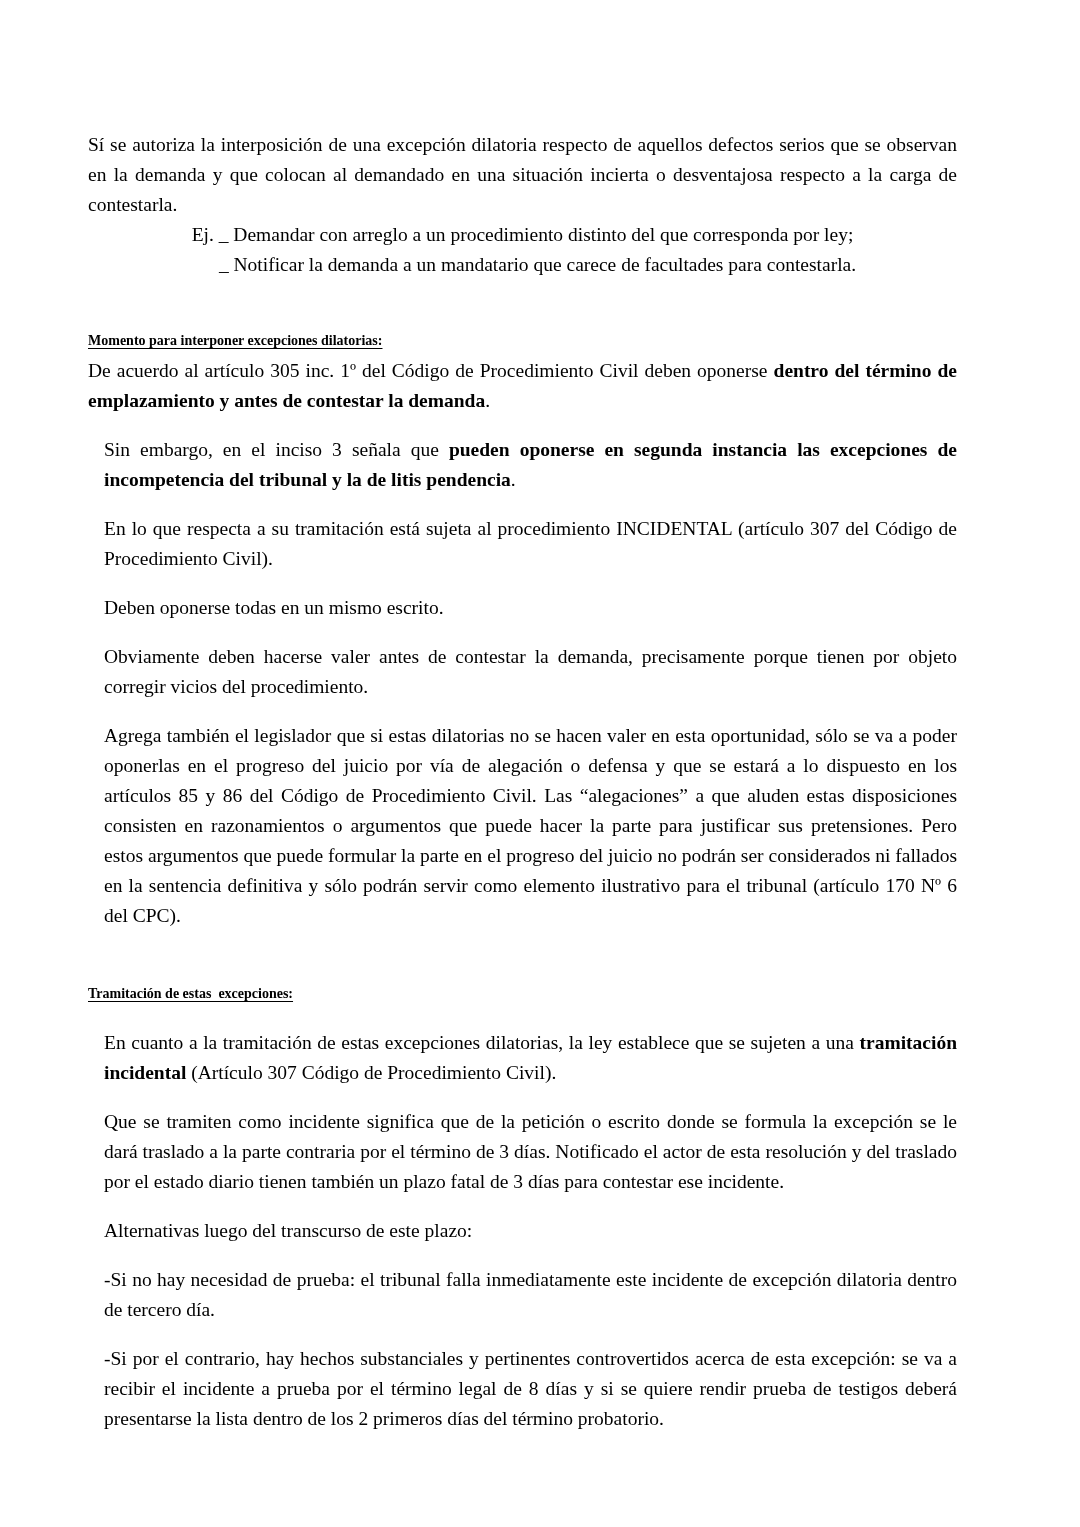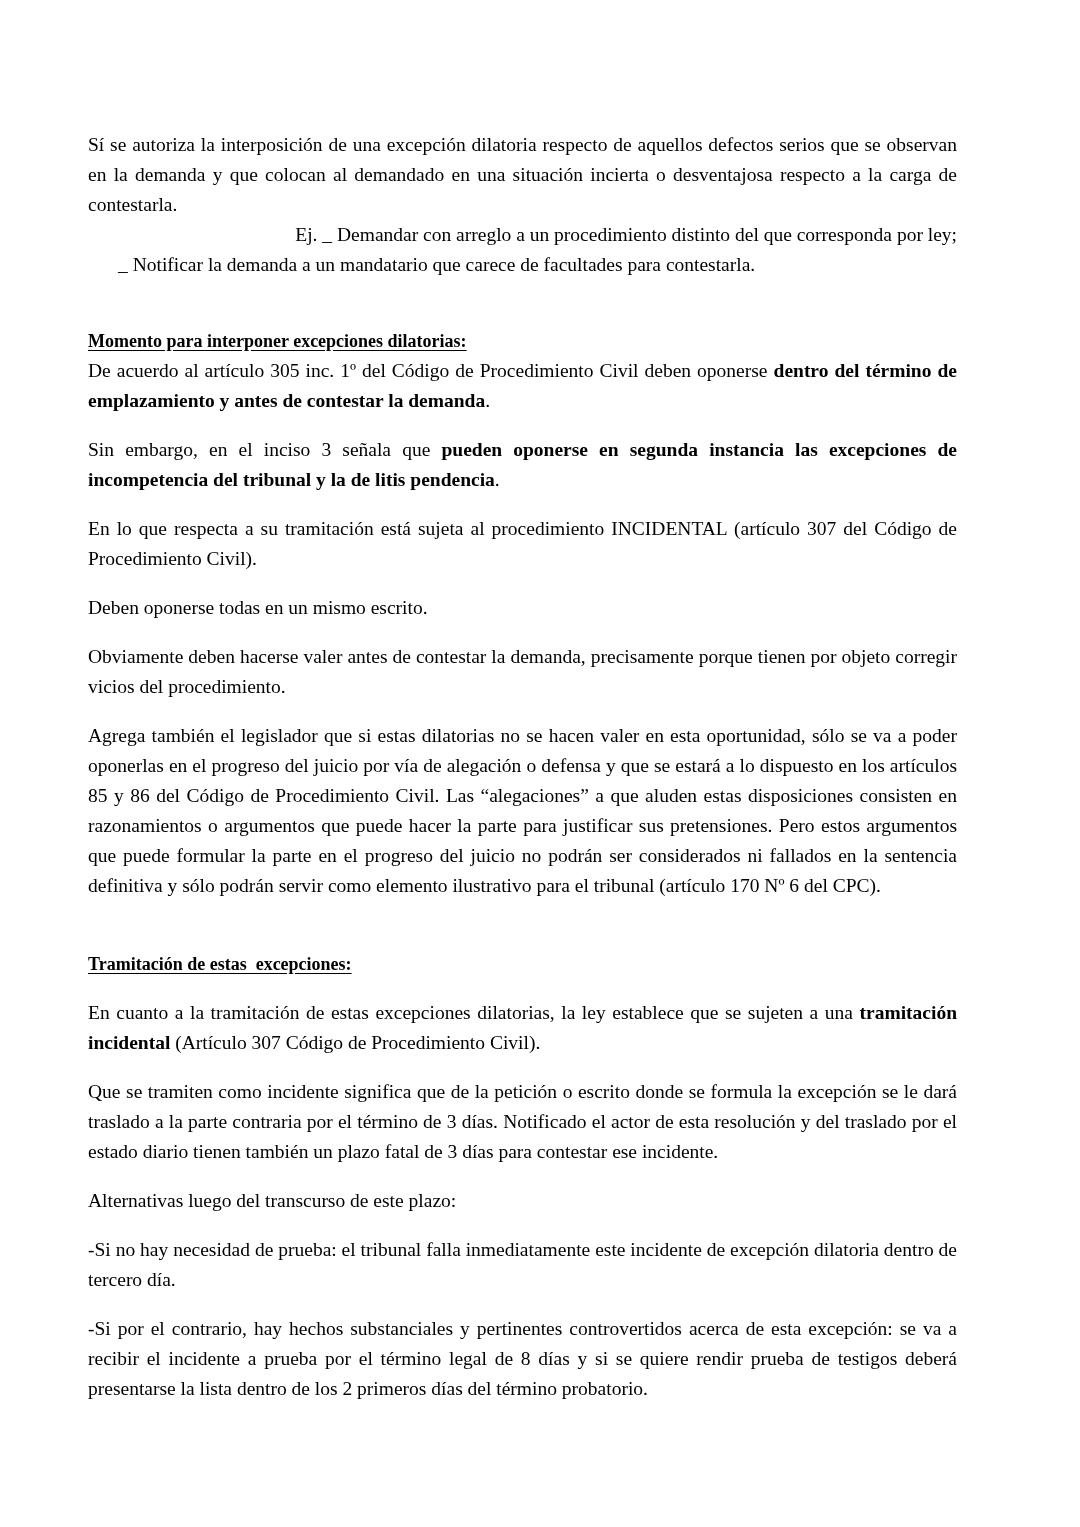--- a/index.html
+++ b/index.html
@@ -30,50 +30,51 @@
     margin: 0 0 0 0;
     font-size: 19.5px;
     line-height: 30px;
     text-align: justify;
     text-justify: inter-word;
     hyphens: none;
     white-space: pre-wrap;
   }
   p.para.gap {
     margin-top: 19px;
+    margin-left: 16px;
   }
   p.para.gap-lg {
   }
   p.para.tight {
     margin-top: 0;
   }
   h2.heading {
     margin: 0;
-    font-size: 18px;
+    font-size: 14px;
     line-height: 30px;
     font-weight: bold;
     text-decoration: underline;
     text-underline-offset: 3px;
     text-align: left;
     white-space: pre-wrap;
   }
   h2.heading.gap {
     margin-top: 46px;
   }
   h2.heading.gap-sm {
     margin-top: 48px;
   }
   .b { font-weight: bold; }
   .example-line {
     display: block;
-    text-align: right;
+    text-align: center;
   }
   .example-indent {
     display: block;
-    text-align: left;
+    text-align: center;
     padding-left: 30px;
   }
 </style>
 </head>
 <body>
 
 <div class="page">
   <div class="doc-body">
 
     <p class="para">Sí se autoriza la interposición de una excepción dilatoria respecto de aquellos defectos serios que se observan en la demanda y que colocan al demandado en una situación incierta o desventajosa respecto a la carga de contestarla.</p>

